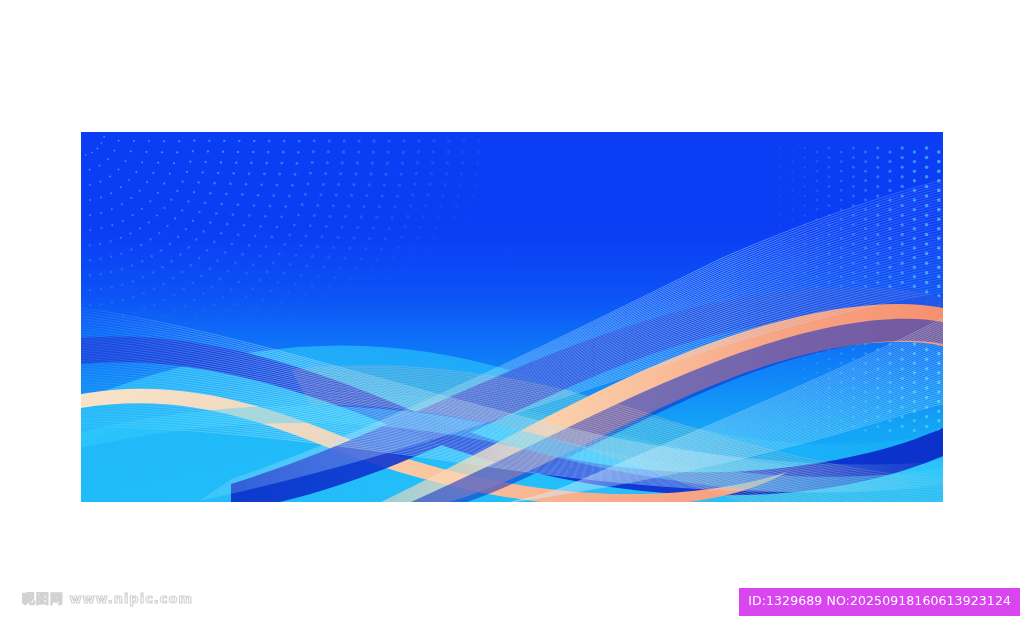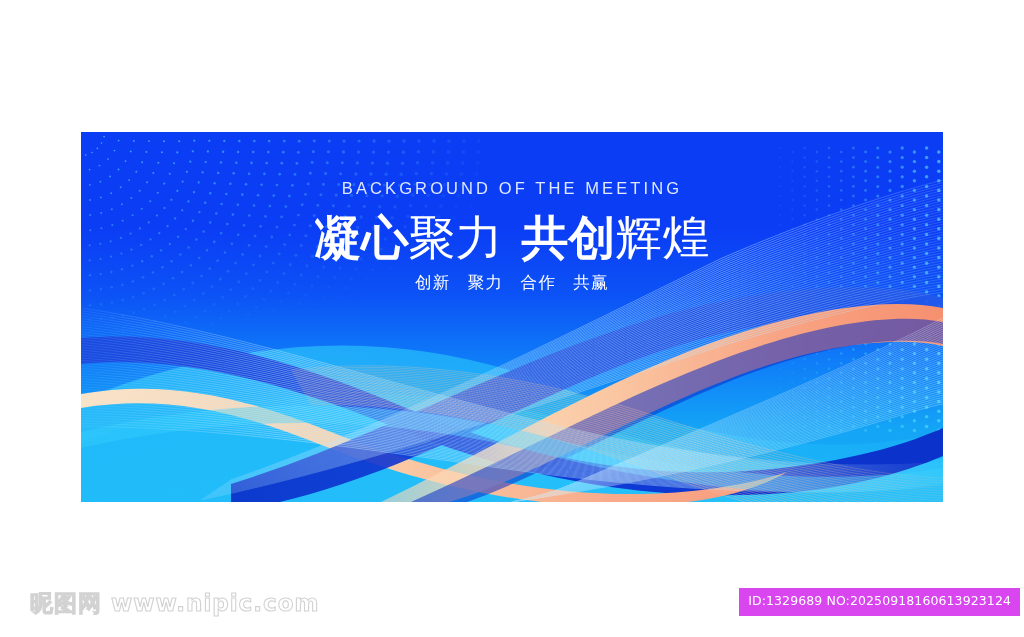--- a/index.html
+++ b/index.html
@@ -98,23 +98,23 @@
 
   
   #footer-strip {
     position: absolute;
     left: 0; bottom: 0;
     width: 1024px;
     height: 57px;
   }
   #nipic-logo {
     position: absolute;
-    left: 30px;
+    left: 22px;
     top: 12px;
-    font-size: 23px;
+    font-size: 13px;
     font-weight: 700;
     line-height: 1;
     color: transparent;
     -webkit-text-stroke: 1.1px #d2d2d2;
     letter-spacing: 1px;
     font-family: "DejaVu Sans", "Liberation Sans", sans-serif;
     white-space: nowrap;
   }
   #id-badge {
     position: absolute;
@@ -2357,29 +2357,18 @@
                    C560.0,321.0
                     690.0,268.7
                     790.0,221.5
                    C830.0,202.6
                     850.0,192.3
                     862,186.0" vector-effect="non-scaling-stroke"></path>
         </g>
     </svg>
   </div>
 
-  <div id="banner-text">
-    <div id="eyebrow-text">BACKGROUND OF THE MEETING</div>
-
-    <div id="headline">
-      <span class="hl-strong">凝心</span><span class="hl-light">聚力</span><span class="hl-gap"></span><span class="hl-strong">共创</span><span class="hl-light">辉煌</span>
-    </div>
-
-    <div id="subhead">
-      <span class="sub-word">创新</span><span class="sub-gap"></span><span class="sub-word">聚力</span><span class="sub-gap"></span><span class="sub-word">合作</span><span class="sub-gap"></span><span class="sub-word">共赢</span>
-    </div>
-  </div>
 </div>
 
 <div id="footer-strip">
   <div id="nipic-logo">昵图网 www.nipic.com</div>
   <div id="id-badge">ID:1329689 NO:20250918160613923124</div>
 </div>
 
 </body></html>

